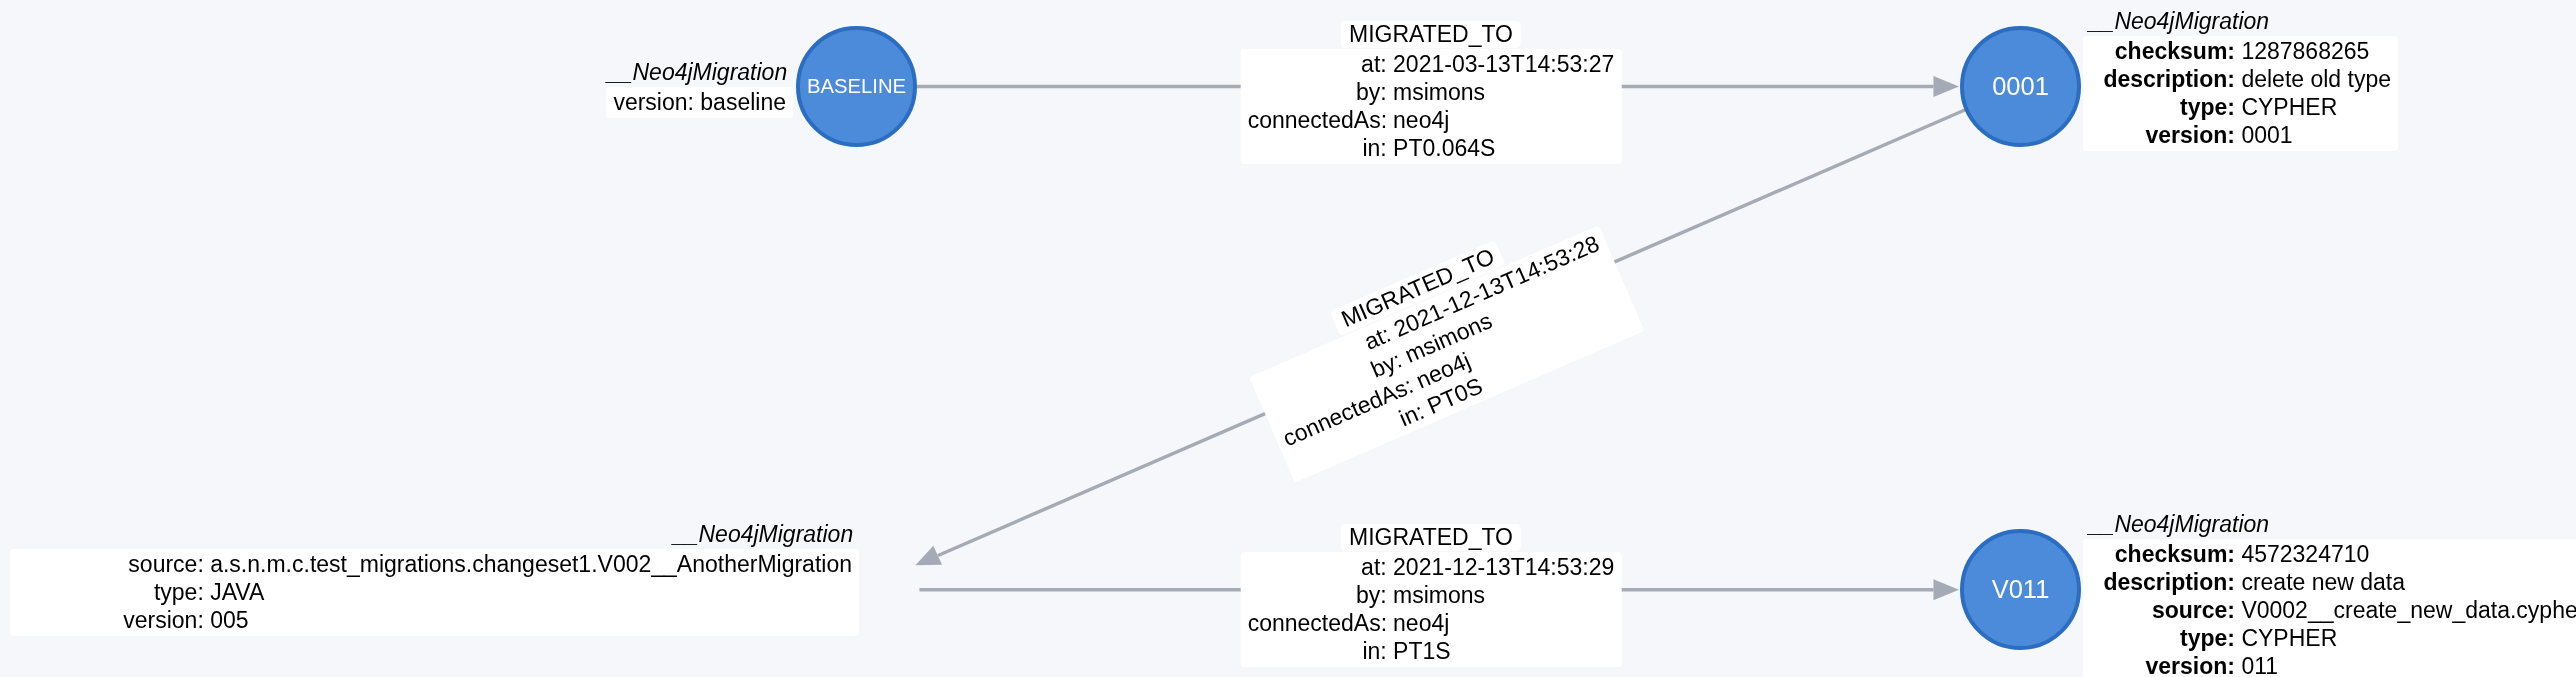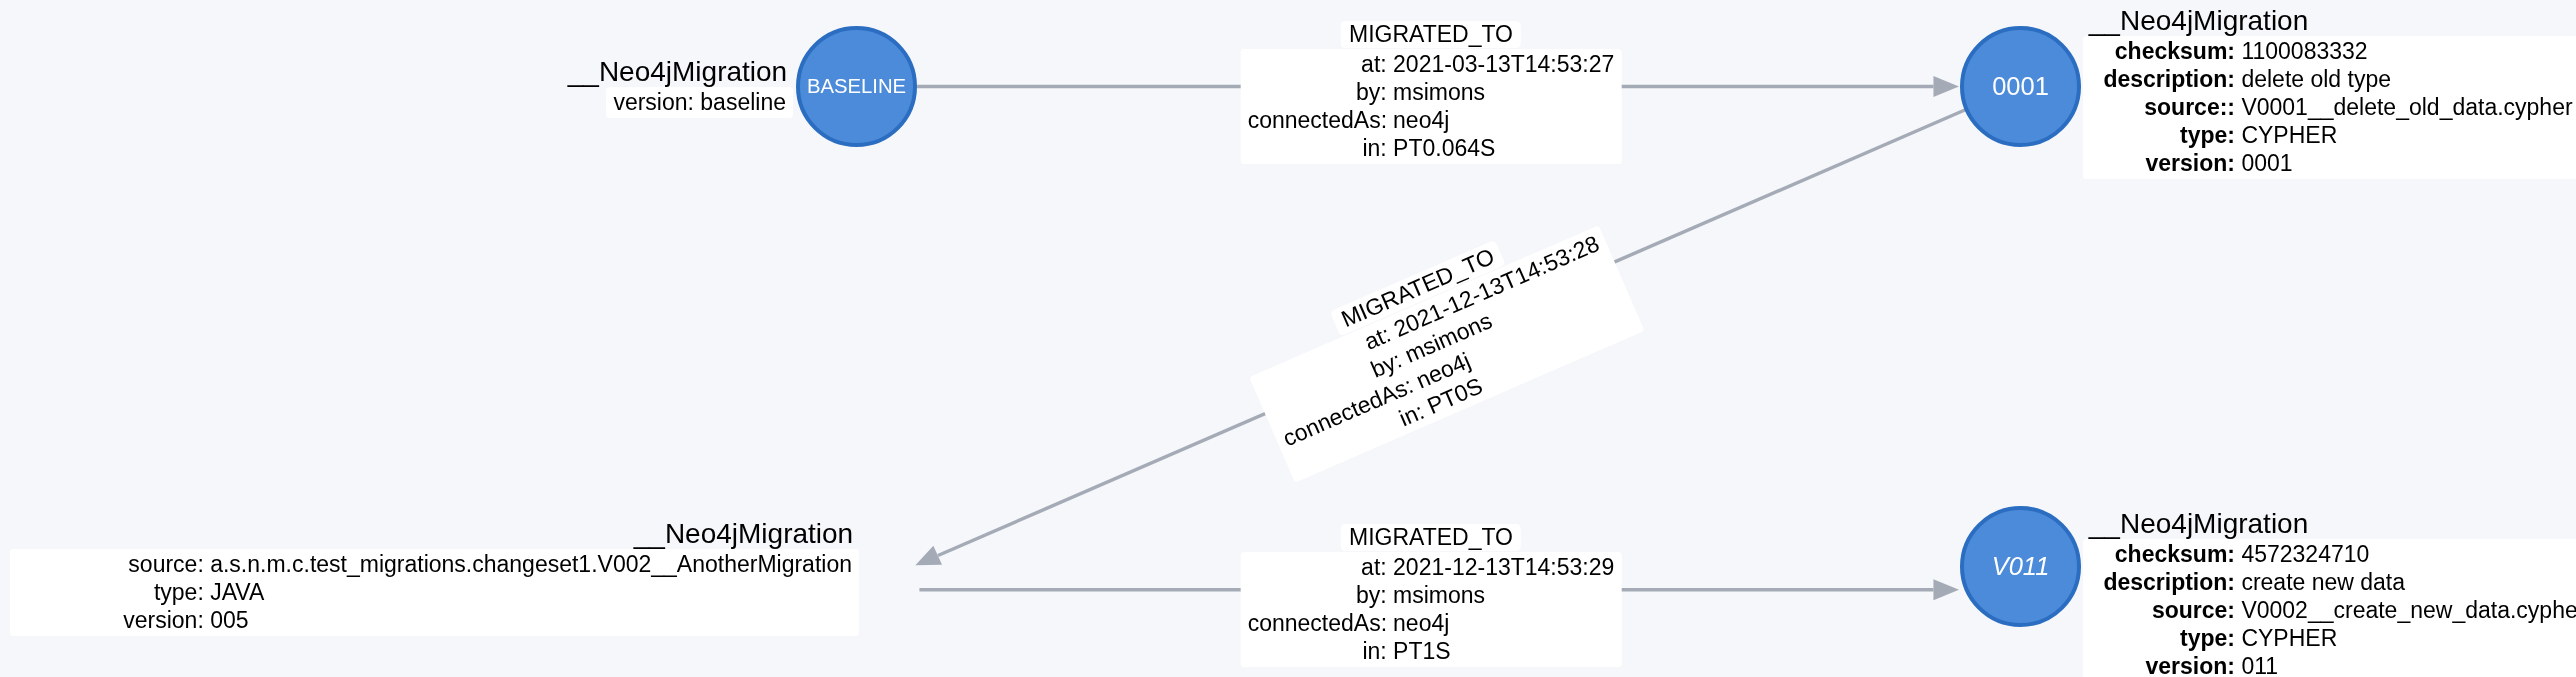--- a/index.html
+++ b/index.html
@@ -27,21 +27,21 @@
     display: flex; align-items: center; justify-content: center;
     color: #FFFFFF;
     z-index: 3;
     cursor: default;
   }
   .node span { font-size: 25.5px; white-space: nowrap; }
   .node.small-caption span { font-size: 20.3px; }
   #node-baseline { left: 796px; top: 26px; }
   #node-0001     { left: 1960px; top: 26px; }
   #node-v010     { left: 799px; top: 529px; }
-  #node-v011     { left: 1960px; top: 506px; font-style: italic; }
+  #node-v011     { left: 1960px; top: 529px; }
 
   
   .props {
     background: #FFFFFF;
     border-radius: 3.5px;
     padding: 1.2px 7px;
     margin-top: 1.2px;
   }
   .prop-row { display: flex; font-size: 23px; line-height: 28px; white-space: pre; }
   .prop-key { text-align: right; }
@@ -50,21 +50,21 @@
   .kw322 .prop-key { width: 187px; }
   .kw240 .prop-key { width: 139px; }
 
   
   .annotation {
     position: absolute;
     display: flex; flex-direction: column; align-items: flex-start;
     z-index: 1;
   }
   .annotation.align-right { align-items: flex-end; }
-  .ann-title { font-size: 28px; line-height: 28px; margin: 0 5.8px; white-space: pre; }
+  .ann-title { font-size: 23px; line-height: 28px; margin: 0 5.8px; white-space: pre; font-style: italic; }
   #ann-0001     { left: 2083px; top: 7px; }
   #ann-v011     { left: 2083px; top: 510px; }
   #ann-v010     { right: 1717px; top: 520px; }
   #ann-baseline { right: 1783px; top: 58px; }
 
   
   .rel-label {
     position: absolute;
     display: flex; flex-direction: column; align-items: center;
     z-index: 1;
@@ -108,29 +108,25 @@
         <span class="prop-val">baseline</span>
       </div>
     </div>
   </div>
 
   <div class="annotation" id="ann-0001">
     <div class="ann-title">__Neo4jMigration</div>
     <div class="props kw250">
       <div class="prop-row">
         <span class="prop-key">checksum:</span>
-        <span class="prop-val">1100083332</span>
+        <span class="prop-val">1287868265</span>
       </div>
       <div class="prop-row">
         <span class="prop-key">description:</span>
         <span class="prop-val">delete old type</span>
-      </div>
-      <div class="prop-row">
-        <span class="prop-key">source::</span>
-        <span class="prop-val">V0001__delete_old_data.cypher</span>
       </div>
       <div class="prop-row">
         <span class="prop-key">type:</span>
         <span class="prop-val">CYPHER</span>
       </div>
       <div class="prop-row">
         <span class="prop-key">version:</span>
         <span class="prop-val">0001</span>
       </div>
     </div>

